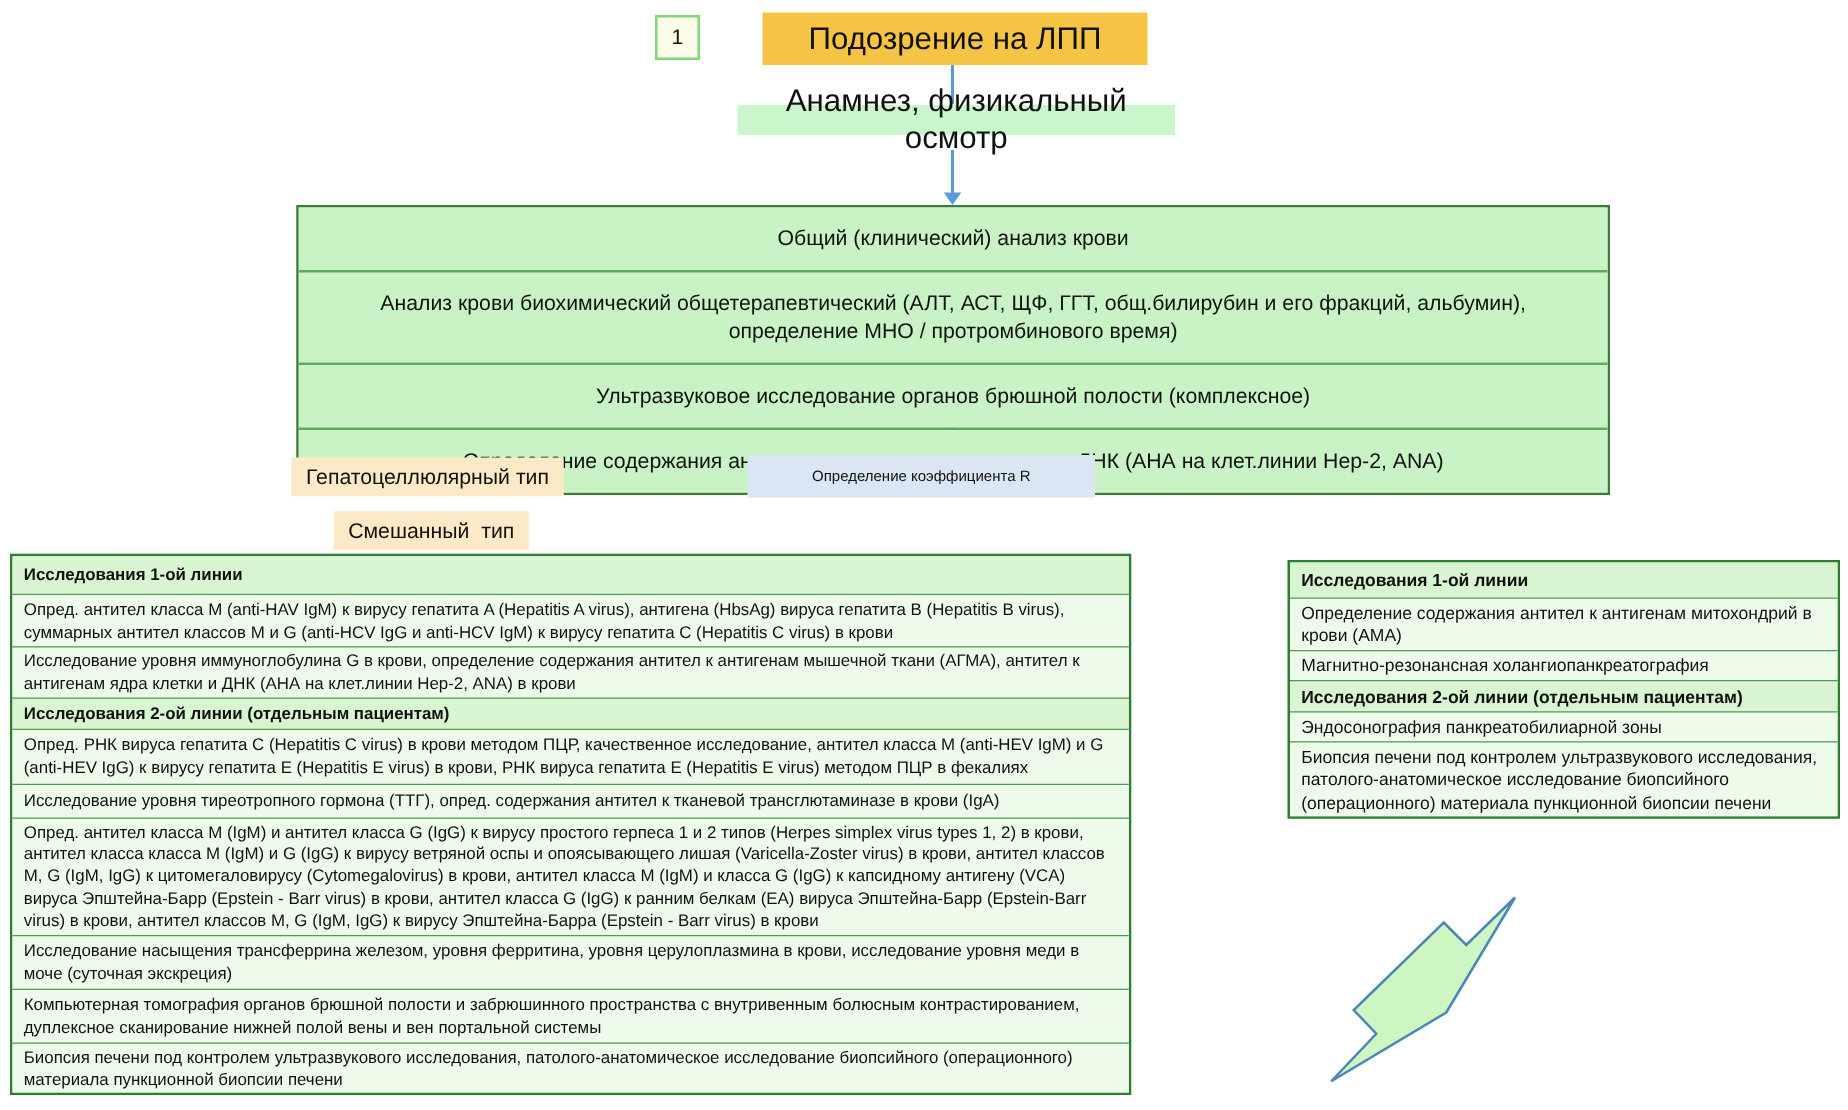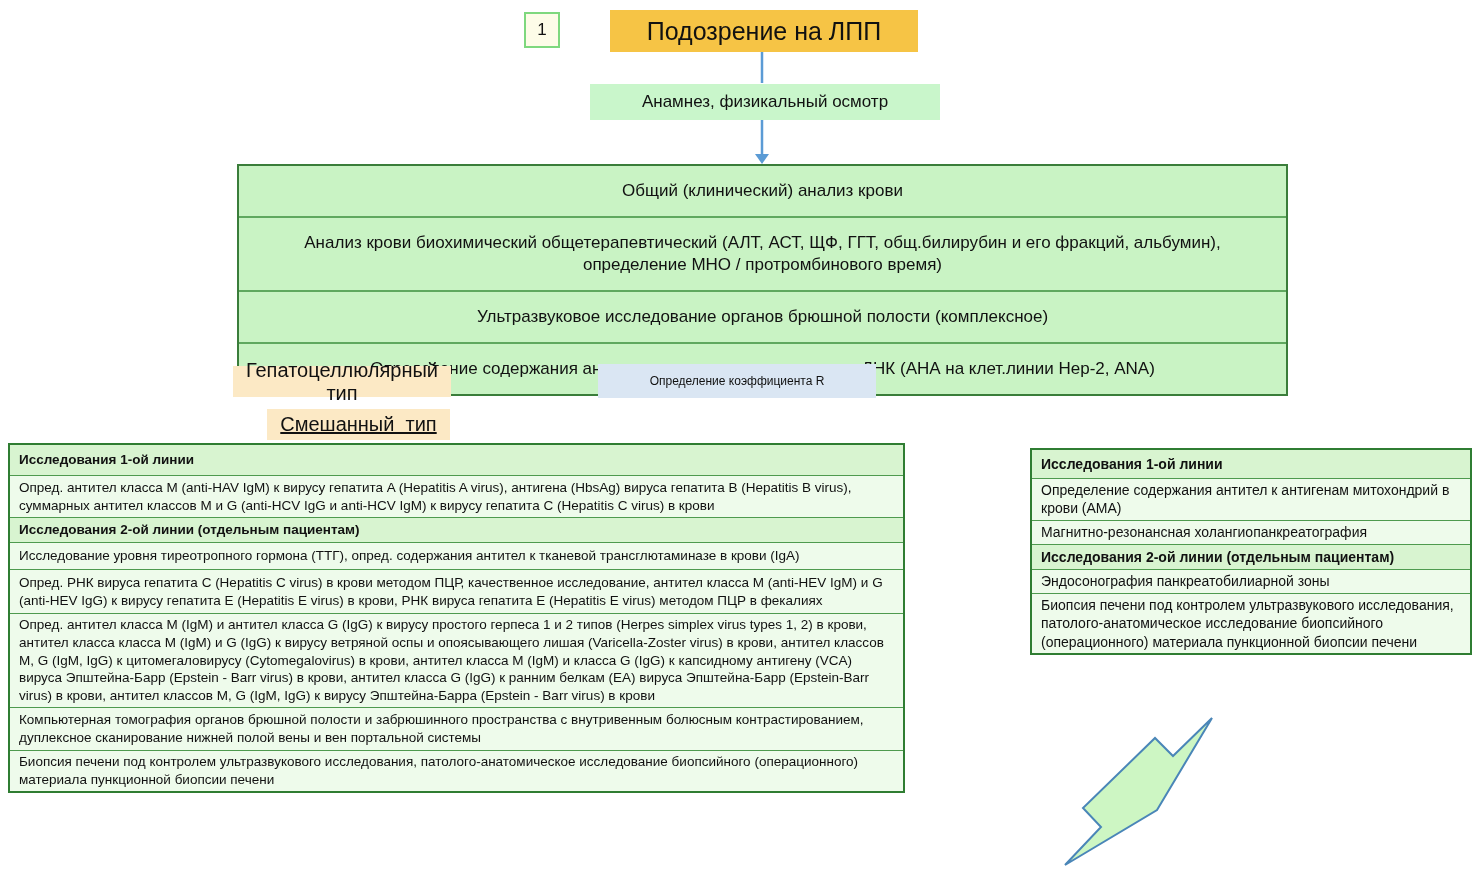--- a/index.html
+++ b/index.html
@@ -12,31 +12,31 @@
   }
   *{box-sizing:border-box;margin:0;padding:0;}
   body{background:#fff;font-family:"Liberation Sans",sans-serif;color:#111;}
   .canvas{position:relative;width:1478px;height:888px;background:#fff;overflow:hidden;}
   .abs{position:absolute;}
   svg.overlay{position:absolute;left:0;top:0;width:1478px;height:888px;pointer-events:none;z-index:1;}
   .box{display:flex;align-items:center;justify-content:center;text-align:center;z-index:2;}
   .badge{left:524px;top:12px;width:36px;height:36px;background:var(--badge-bg);
          border:2px solid var(--badge-border);font-size:17px;}
   .title{left:610px;top:10px;width:308px;height:42px;background:var(--title-bg);font-size:25px;text-align:right;}
-  .anamnesis{left:590px;top:84px;width:350px;height:36px;background:var(--anamnesis-bg);font-size:17px;}
+  .anamnesis{left:590px;top:84px;width:350px;height:24px;background:var(--anamnesis-bg);font-size:25px;}
   .bigbox{left:237px;top:164px;width:1051px;border:2px solid #3A7D3A;z-index:2;position:absolute;}
   .bigbox .row{background:var(--green-box-bg);display:flex;align-items:center;justify-content:center;
                text-align:center;font-size:17px;line-height:1.3;padding:14px 14px;}
   .bigbox .row + .row{border-top:2px solid #5FA85F;}
   .bb-r0{min-height:31px;} .bb-r1{min-height:51px;} .bb-r2{min-height:36px;} .bb-r3{min-height:40px;}
   .rbox{left:598px;top:364px;width:278px;height:34px;background:var(--r-box-bg);font-size:12px;}
-  .type{background:var(--type-box-bg);font-size:20px;white-space:pre-wrap;}
+  .type{background:var(--type-box-bg);font-size:17px;white-space:pre-wrap;}
   .hepato{left:233px;top:366px;width:218px;height:31px;}
   .chole{left:1030px;top:366px;width:192px;height:31px;}
-  .mixed{left:267px;top:409px;width:183px;height:31px;text-decoration:underline;}
+  .mixed{left:267px;top:409px;width:156px;height:31px;}
   .table{position:absolute;border:2px solid var(--table-outer-border);z-index:2;background:var(--table-row-bg);}
   .table .trow{display:flex;align-items:center;padding:2px 9px;background:var(--table-row-bg);
                font-size:13.5px;line-height:1.32;}
   .table .trow + .trow{border-top:1.5px solid var(--table-border);}
   .table .hdr{background:var(--table-header-bg);font-weight:bold;}
   .ltable{left:8px;top:443px;width:897px;}
   .rtable{left:1030px;top:448px;width:442px;}
   .rtable .trow{font-size:14px;}
   .lt-r0{min-height:30px;}.lt-r1{min-height:42px;}.lt-r2{min-height:35px;}.lt-r3{min-height:23px;}
   .lt-r4{min-height:25px;}.lt-r5{min-height:27px;}.lt-r6{min-height:44px;}.lt-r7{min-height:71px;}
@@ -83,24 +83,26 @@
     <div class="row bb-r3">Определение содержания антител к антигенам ядра клетки и ДНК (АНА на клет.линии Нер-2, ANA)</div>
   </div>
 
   <div class="box abs rbox">Определение коэффициента R</div>
   <div class="box abs type hepato">Гепатоцеллюлярный тип</div>
   <div class="box abs type mixed">Смешанный  тип</div>
 
   <div class="table ltable">
     <div class="trow hdr lt-r0">Исследования 1-ой линии</div>
     <div class="trow lt-r1">Опред. антител класса M (anti-HAV IgM) к вирусу гепатита A (Hepatitis A virus), антигена (HbsAg) вируса гепатита B (Hepatitis B virus), суммарных антител классов M и G (anti-HCV IgG и anti-HCV IgM) к вирусу гепатита C (Hepatitis C virus) в крови</div>
+    <div class="trow lt-r2">Исследование уровня иммуноглобулина G в крови, определение содержания антител к антигенам мышечной ткани (АГМА), антител к антигенам ядра клетки и ДНК (АНА на клет.линии Нер-2, ANA) в крови</div>
     <div class="trow hdr lt-r4">Исследования 2-ой линии (отдельным пациентам)</div>
+    <div class="trow lt-r6">Опред. РНК вируса гепатита C (Hepatitis C virus) в крови методом ПЦР, качественное исследование, антител класса M (anti-HEV IgM) и G (anti-HEV IgG) к вирусу гепатита E (Hepatitis E virus) в крови, РНК вируса гепатита E (Hepatitis E virus) методом ПЦР в фекалиях</div>
     <div class="trow lt-r5">Исследование уровня тиреотропного гормона (ТТГ), опред. содержания антител к тканевой трансглютаминазе в крови (IgA)</div>
-    <div class="trow lt-r6">Опред. РНК вируса гепатита C (Hepatitis C virus) в крови методом ПЦР, качественное исследование, антител класса M (anti-HEV IgM) и G (anti-HEV IgG) к вирусу гепатита E (Hepatitis E virus) в крови, РНК вируса гепатита E (Hepatitis E virus) методом ПЦР в фекалиях</div>
     <div class="trow lt-r7">Опред. антител класса M (IgM) и антител класса G (IgG) к вирусу простого герпеса 1 и 2 типов (Herpes simplex virus types 1, 2) в крови, антител класса класса M (IgM) и G (IgG) к вирусу ветряной оспы и опоясывающего лишая (Varicella-Zoster virus) в крови, антител классов M, G (IgM, IgG) к цитомегаловирусу (Cytomegalovirus) в крови, антител класса M (IgM) и класса G (IgG) к капсидному антигену (VCA) вируса Эпштейна-Барр (Epstein - Barr virus) в крови, антител класса G (IgG) к ранним белкам (EA) вируса Эпштейна-Барр (Epstein-Barr virus) в крови, антител классов M, G (IgM, IgG) к вирусу Эпштейна-Барра (Epstein - Barr virus) в крови</div>
+    <div class="trow lt-r8">Исследование насыщения трансферрина железом, уровня ферритина, уровня церулоплазмина в крови, исследование уровня меди в моче (суточная экскреция)</div>
     <div class="trow lt-r9">Компьютерная томография органов брюшной полости и забрюшинного пространства с внутривенным болюсным контрастированием, дуплексное сканирование нижней полой вены и вен портальной системы</div>
     <div class="trow lt-r10">Биопсия печени под контролем ультразвукового исследования, патолого-анатомическое исследование биопсийного (операционного) материала пункционной биопсии печени</div>
   </div>
 
   <div class="table rtable">
     <div class="trow hdr rt-r0">Исследования 1-ой линии</div>
     <div class="trow rt-r1">Определение содержания антител к антигенам митохондрий в крови (АМА)</div>
     <div class="trow rt-r2">Магнитно-резонансная холангиопанкреатография</div>
     <div class="trow hdr rt-r3">Исследования 2-ой линии (отдельным пациентам)</div>
     <div class="trow rt-r4">Эндосонография панкреатобилиарной зоны</div>

